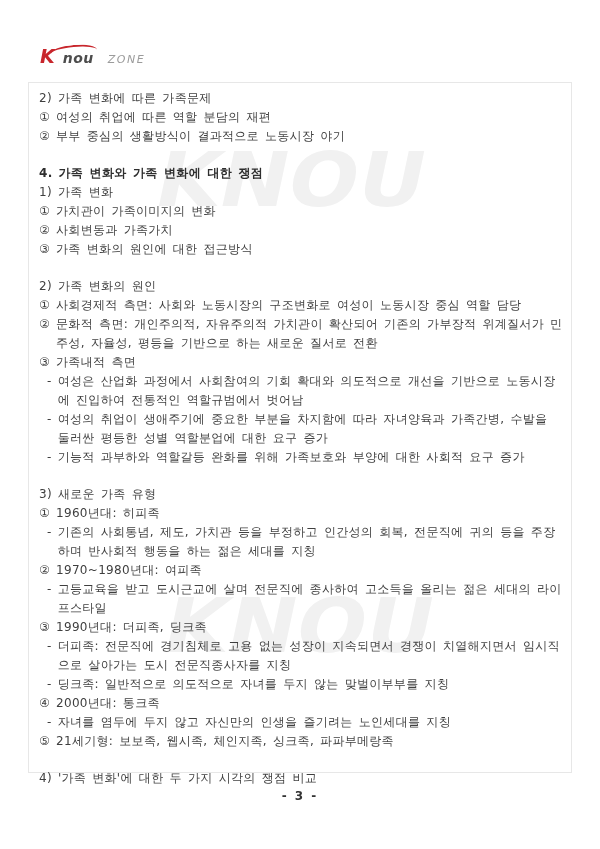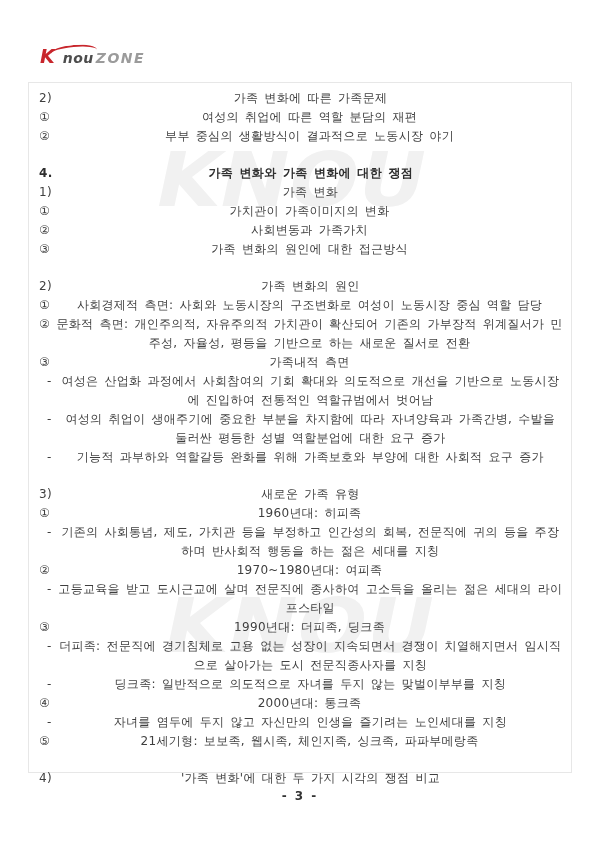--- a/index.html
+++ b/index.html
@@ -19,22 +19,22 @@
   }
   .logo-k {
     color:#c8262c; font-weight:900; font-size:19px;
     letter-spacing:-1px;
   }
   .logo-nou {
     color:#4d4d4d; font-weight:800; font-size:14px;
     letter-spacing:0.5px; margin-left:9px;
   }
   .logo-zone {
-    color:#9b9b9b; font-weight:700; font-size:14px;
-    letter-spacing:1.5px; margin-left:2px;
+    color:#9b9b9b; font-weight:400; font-size:11px;
+    letter-spacing:1.5px; margin-left:14px;
   }
   .logo-swoosh {
     position:absolute; left:11px; top:-1px;
     width:46px; height:11px;
     border-top:2.5px solid #c8262c;
     border-radius:50%;
     transform:rotate(-5deg);
   }
 
   
@@ -66,21 +66,21 @@
     position:relative; z-index:1;
     padding:6px 8px 0 10px;
     font-size:12px;
     line-height:19px;
     color:#3f3f3f;
     letter-spacing:0.3px;
     word-spacing:2px;
   }
   .para { display:flex; align-items:flex-start; }
   .para .marker { flex:0 0 auto; margin-right:6px; white-space:pre; }
-  .para .text   { flex:1 1 auto;text-align:center; }
+  .para .text   { flex:1 1 auto; }
   .para.sub { padding-left:8px; }
   .para.gap { margin-top:18px; }
   .para.bold { font-weight:bold; color:#2e2e2e; }
 
   
   .footer {
     position:absolute; left:0; right:0; top:789px;
     text-align:center;
     font-size:12px; font-weight:bold; color:#333333;
     letter-spacing:2px;

